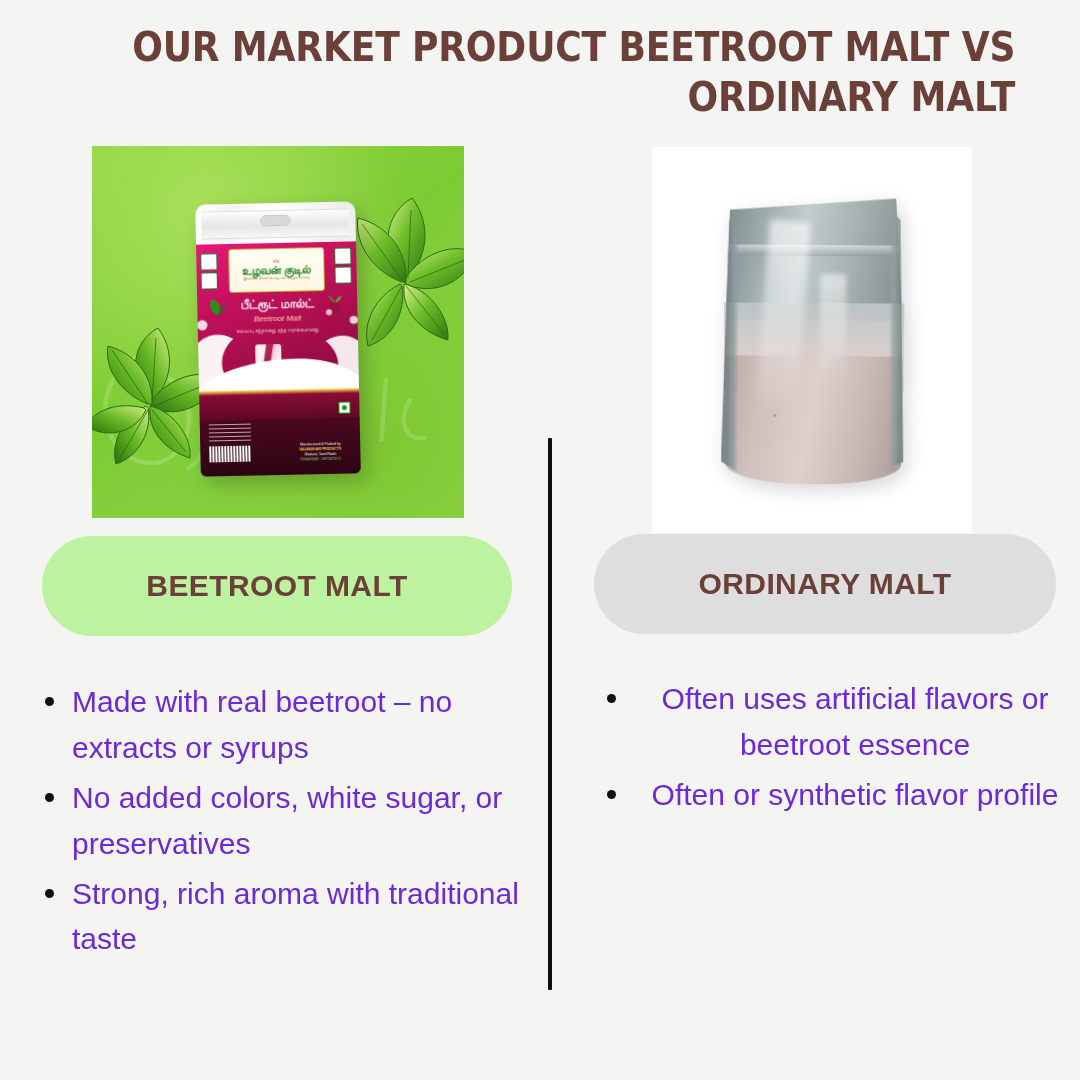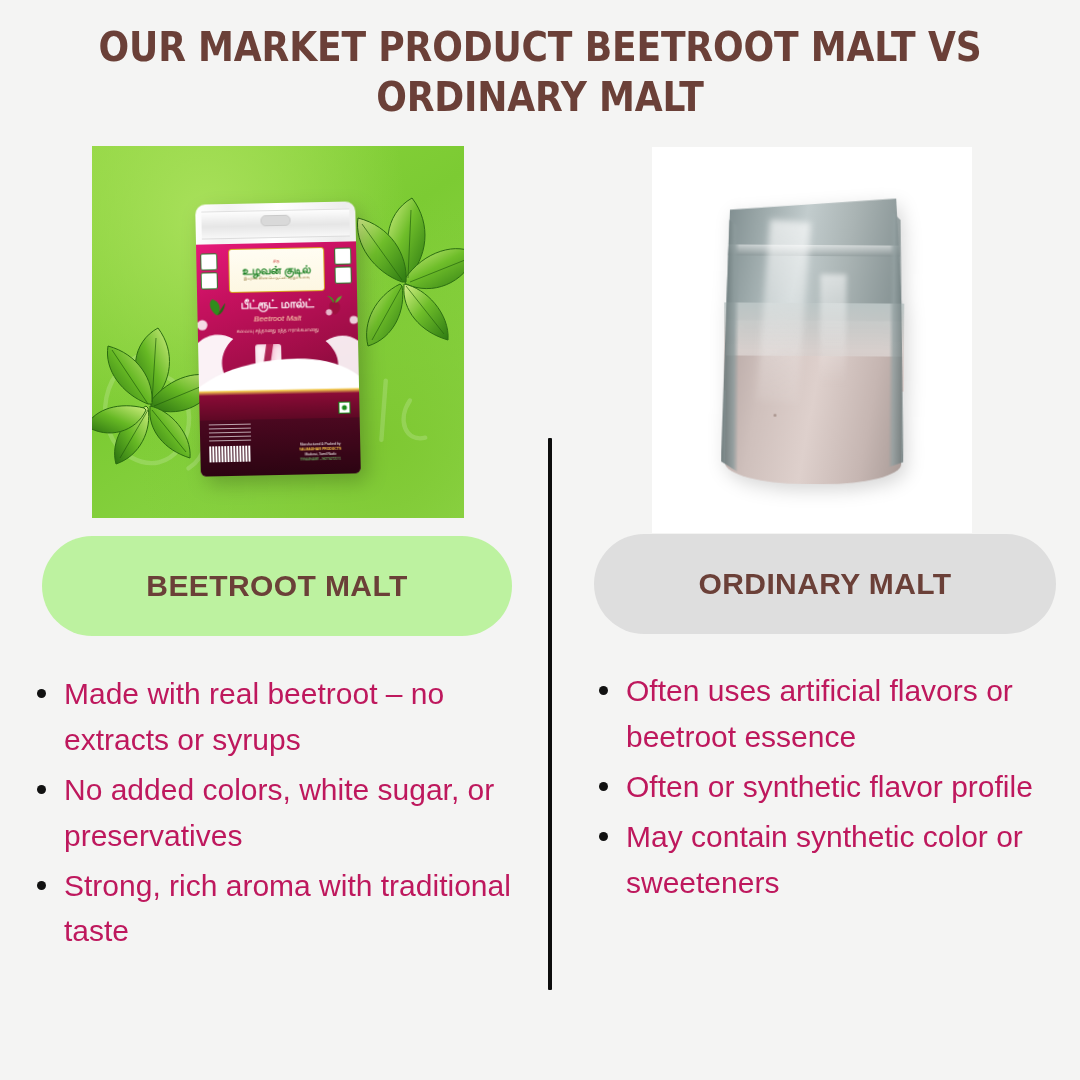--- a/index.html
+++ b/index.html
@@ -7,21 +7,21 @@
     width:1080px;height:1080px;
     background:#f4f4f3;
     font-family:"Liberation Sans","DejaVu Sans",sans-serif;
     overflow:hidden;
     position:relative;
   }
 
   
   .title-wrap{
     position:absolute;left:0;top:22px;width:1080px;
-    text-align:center;
+    text-align:right;
   }
   .title{
     color:#6b4038;
     font-family:"DejaVu Sans","Liberation Sans",sans-serif;
     font-weight:700;
     font-size:41px;
     line-height:1.22;
     letter-spacing:-0.2px;
     transform:scaleX(0.88);
     transform-origin:center top;
@@ -258,27 +258,27 @@
     background:#bdf2a0;
   }
   .pill-right{
     left:594px;top:534px;width:462px;height:100px;
     background:#dedede;
   }
 
   
   ul.feat{
     position:absolute;
-    margin:0;padding:0;list-style:none;
-    color:#be185d;
+    margin:8px;padding:0;list-style:none;
+    color:#6d28d9;
     font-size:30px;
     line-height:1.53;
   }
   ul.feat.left{left:28px;top:671px;width:510px;}
-  ul.feat.right{left:590px;top:668px;width:478px;}
+  ul.feat.right{left:590px;top:668px;width:478px;text-align:center;}
   ul.feat li{
     position:relative;
     padding-left:36px;
     margin:0 0 4px 0;
   }
   ul.feat li::before{
     content:"";
     position:absolute;left:9px;top:18px;
     width:9px;height:9px;border-radius:50%;
     background:#111111;
@@ -459,15 +459,14 @@
     </div>
   </div>
 
   <div class="pill pill-right" style="left: 44px; background: rgb(222, 222, 222); color: rgb(107, 64, 56);">
     <span>ORDINARY MALT</span>
   </div>
 
   <ul class="feat right" style="left:40px;">
     <li>Often uses artificial flavors or beetroot essence</li>
     <li>Often or synthetic flavor profile</li>
-    <li>May contain synthetic color or sweeteners</li>
   </ul>
 </div>
 
 </body></html>

